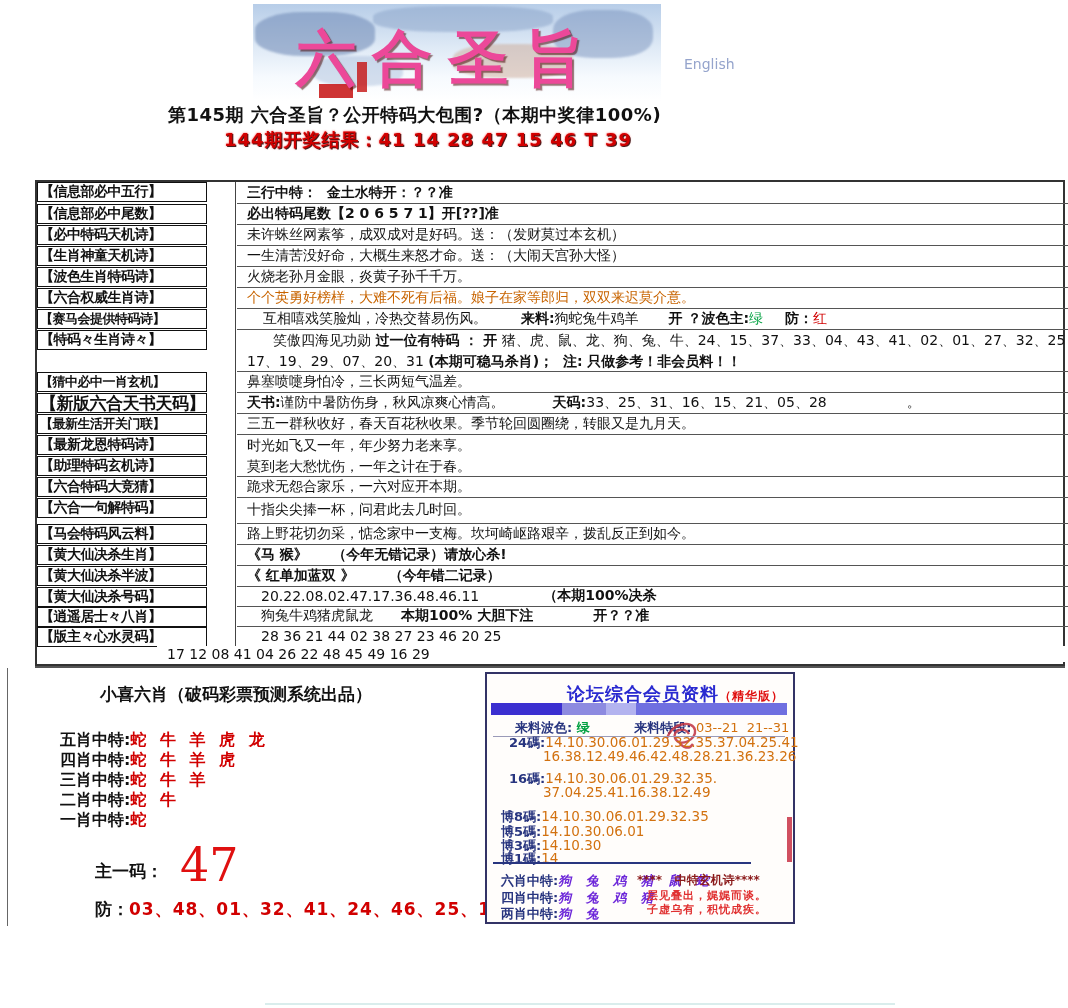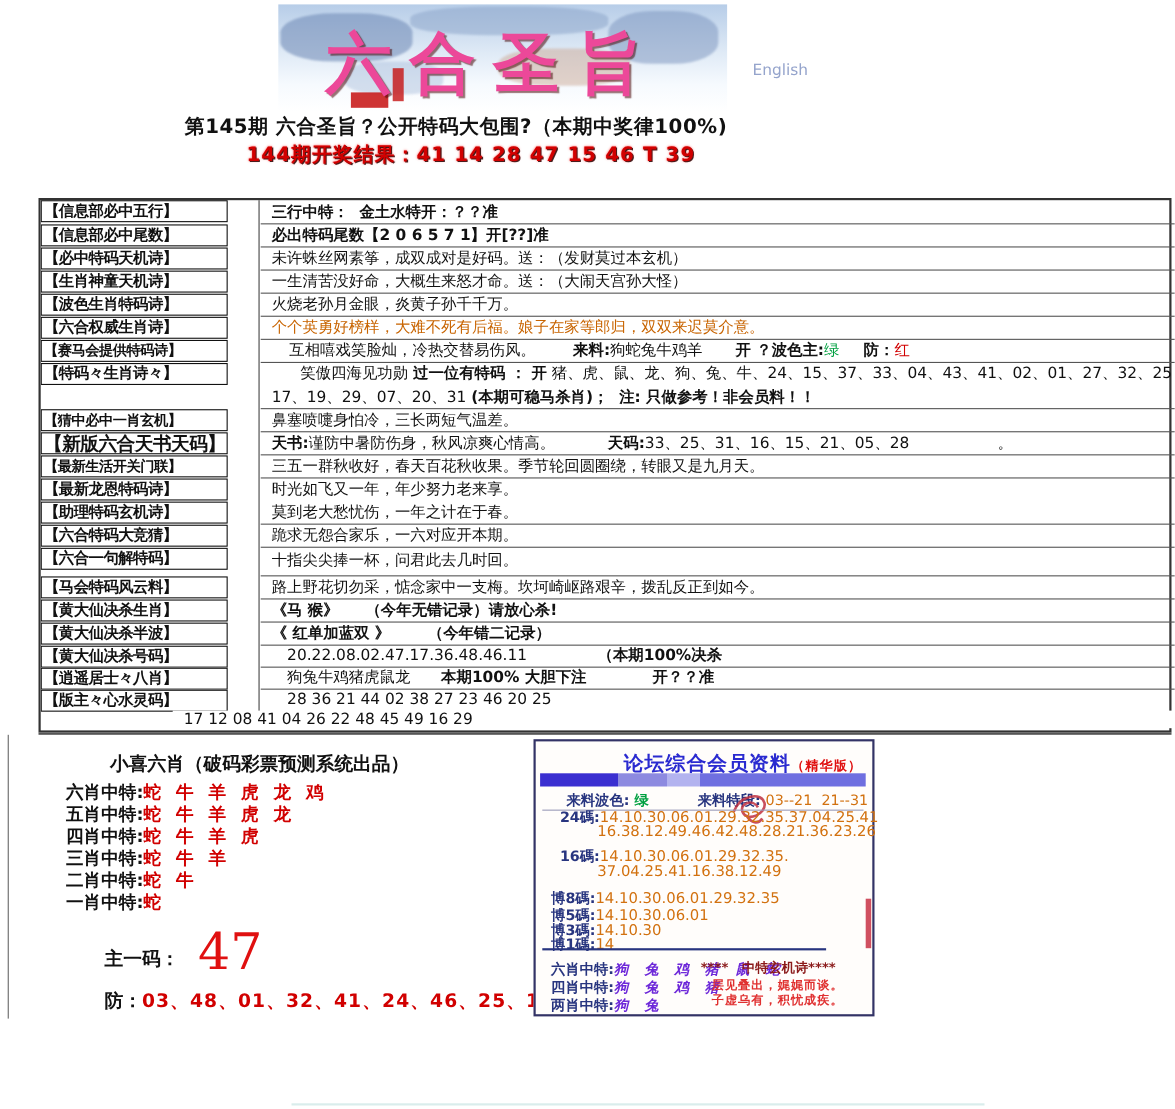--- a/index.html
+++ b/index.html
@@ -183,23 +183,20 @@
     </div>
 
     <div class="crow noline pre" style="top:444px;height:20px;padding-left:24px">28 36 21 44 02 38 27 23 46 20 25</div>
     <div class="crow noline pre" style="top:464px;height:16px;left:120px;width:902px;background:#fff">17 12 08 41 04 26 22 48 45 49 16 29</div>
   </div>
   <div class="abs dbl-bottom"></div>
 
   <div class="abs leftbox-border"></div>
   <div class="abs xiaoxi-title">小喜六肖（破码彩票预测系统出品）</div>
 
-  <div class="xrow" style="top:710px">
-    <span>六肖中特:</span><span class="red">蛇 牛 羊 虎 龙 鸡</span>
-  </div>
   <div class="xrow" style="top:730px">
     <span>五肖中特:</span><span class="red">蛇 牛 羊 虎 龙</span>
   </div>
   <div class="xrow" style="top:750px">
     <span>四肖中特:</span><span class="red">蛇 牛 羊 虎</span>
   </div>
   <div class="xrow" style="top:770px">
     <span>三肖中特:</span><span class="red">蛇 牛 羊</span>
   </div>
   <div class="xrow" style="top:790px">

